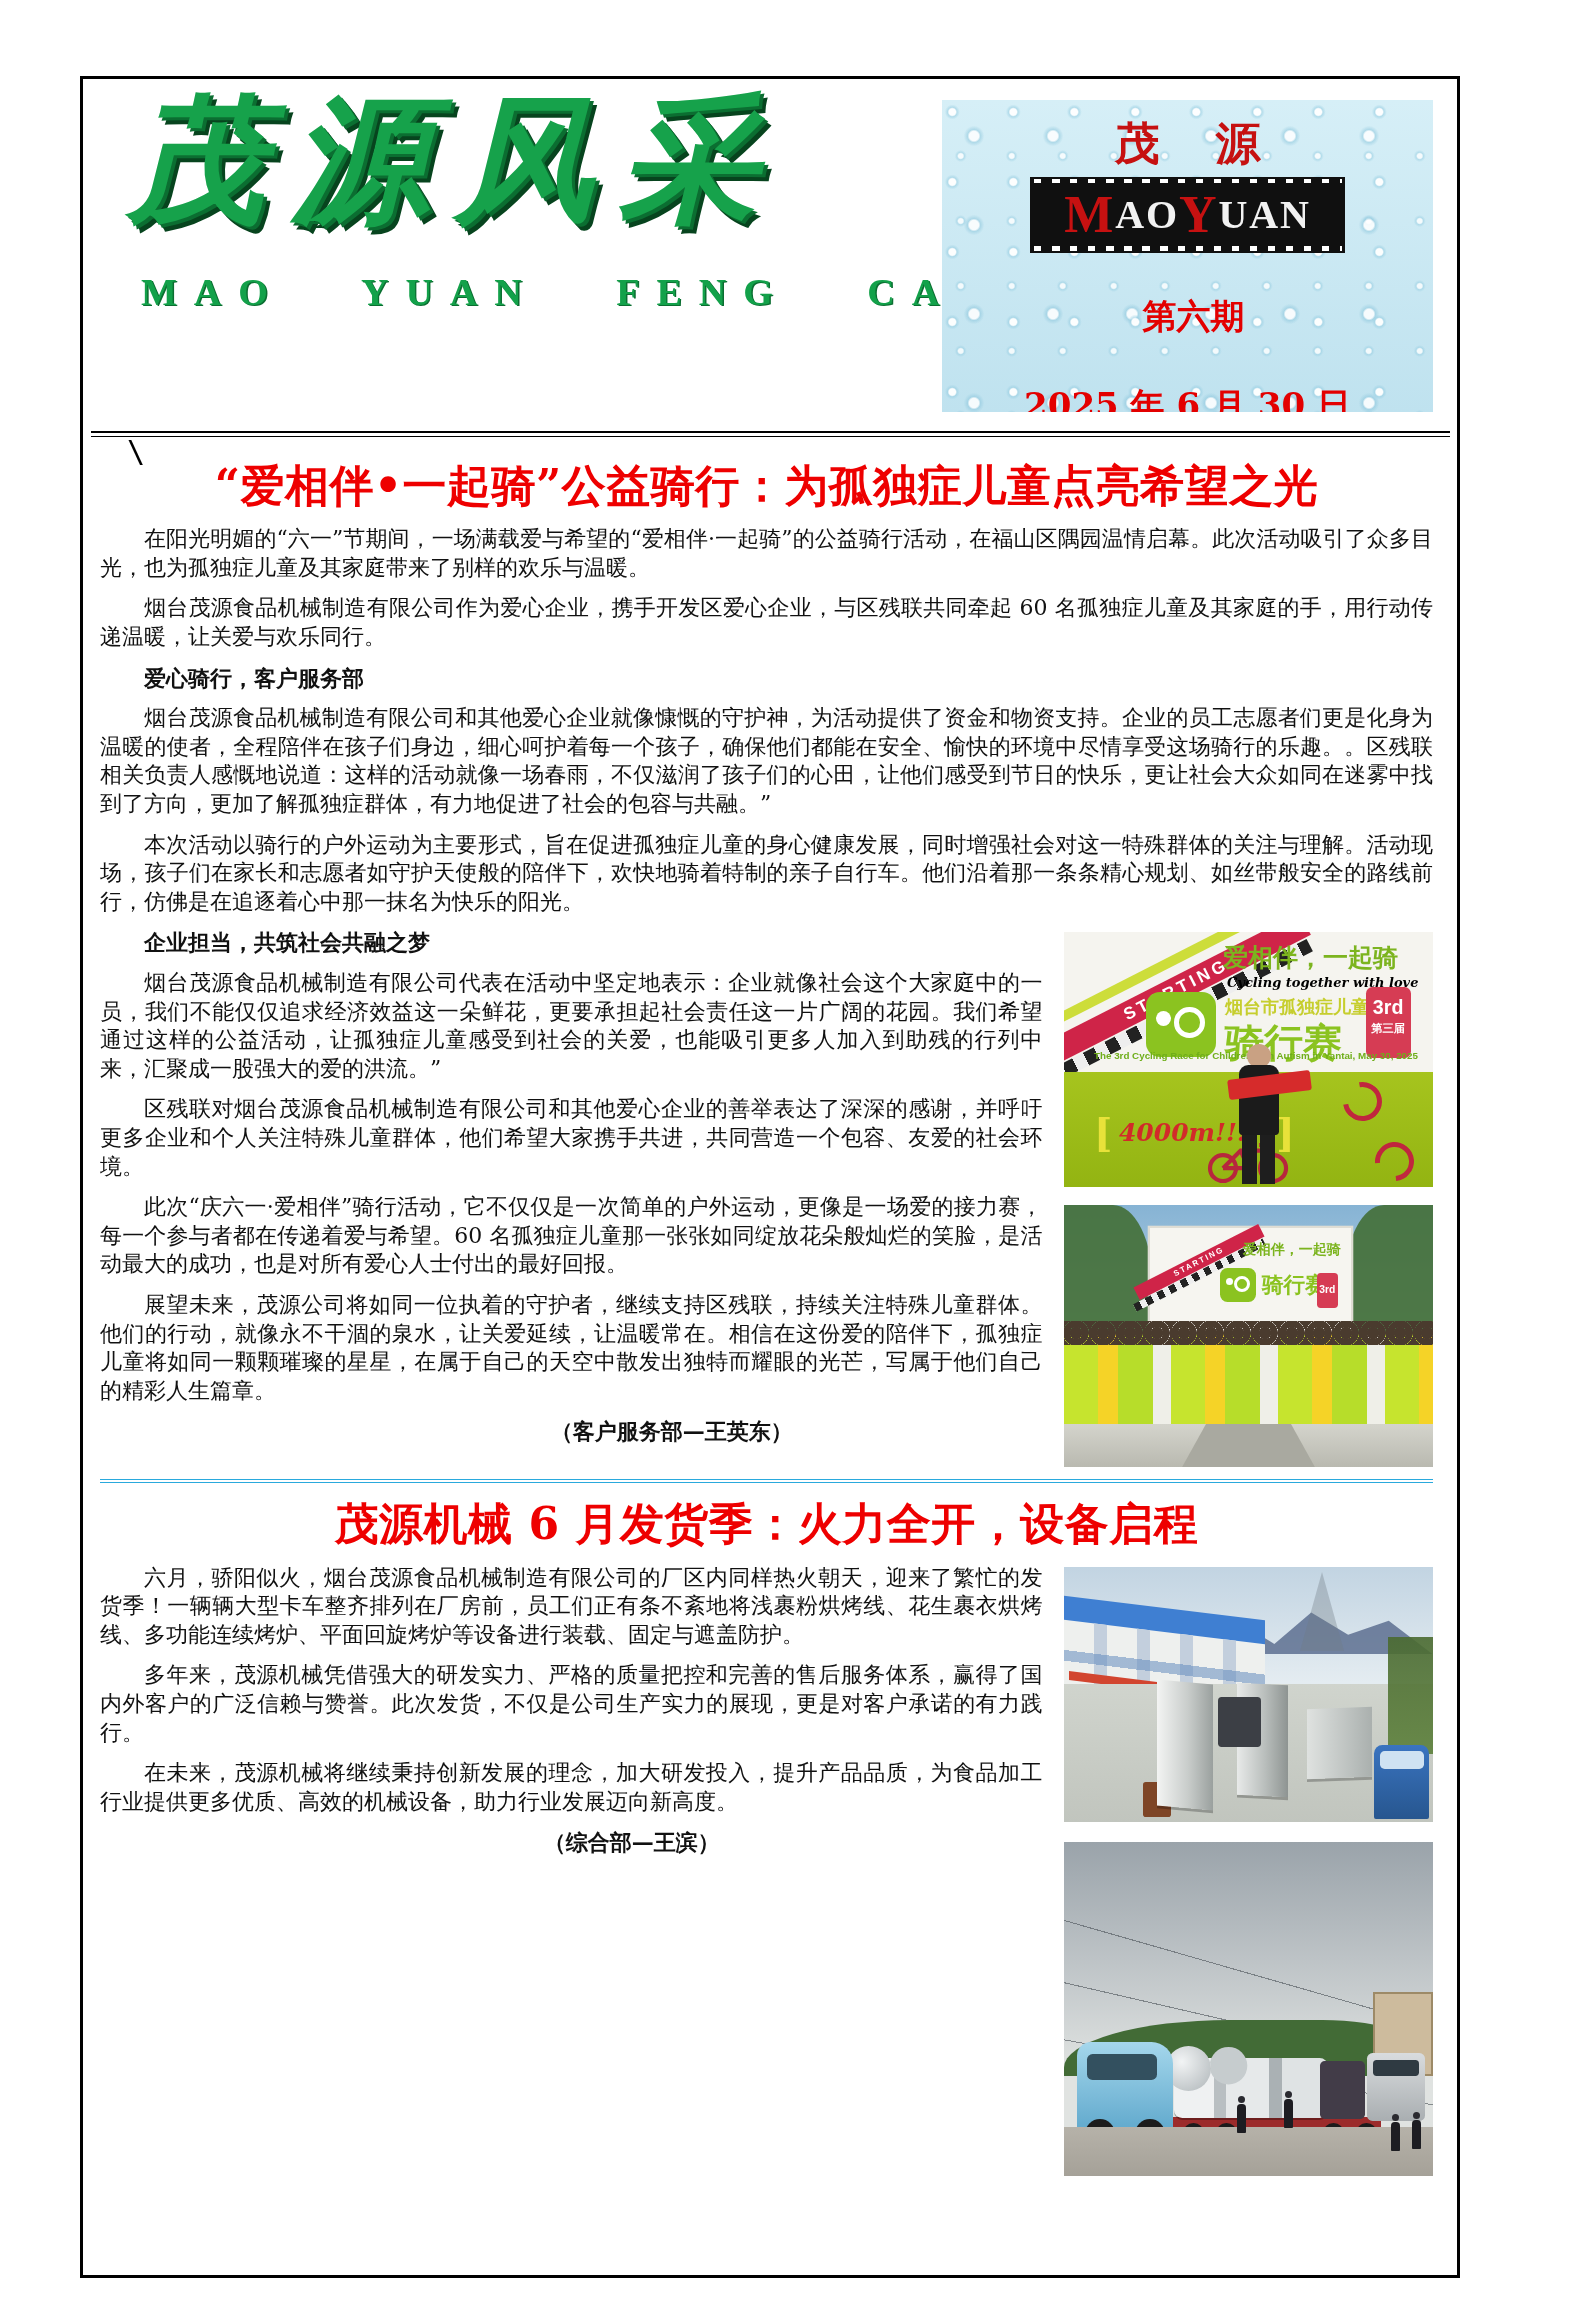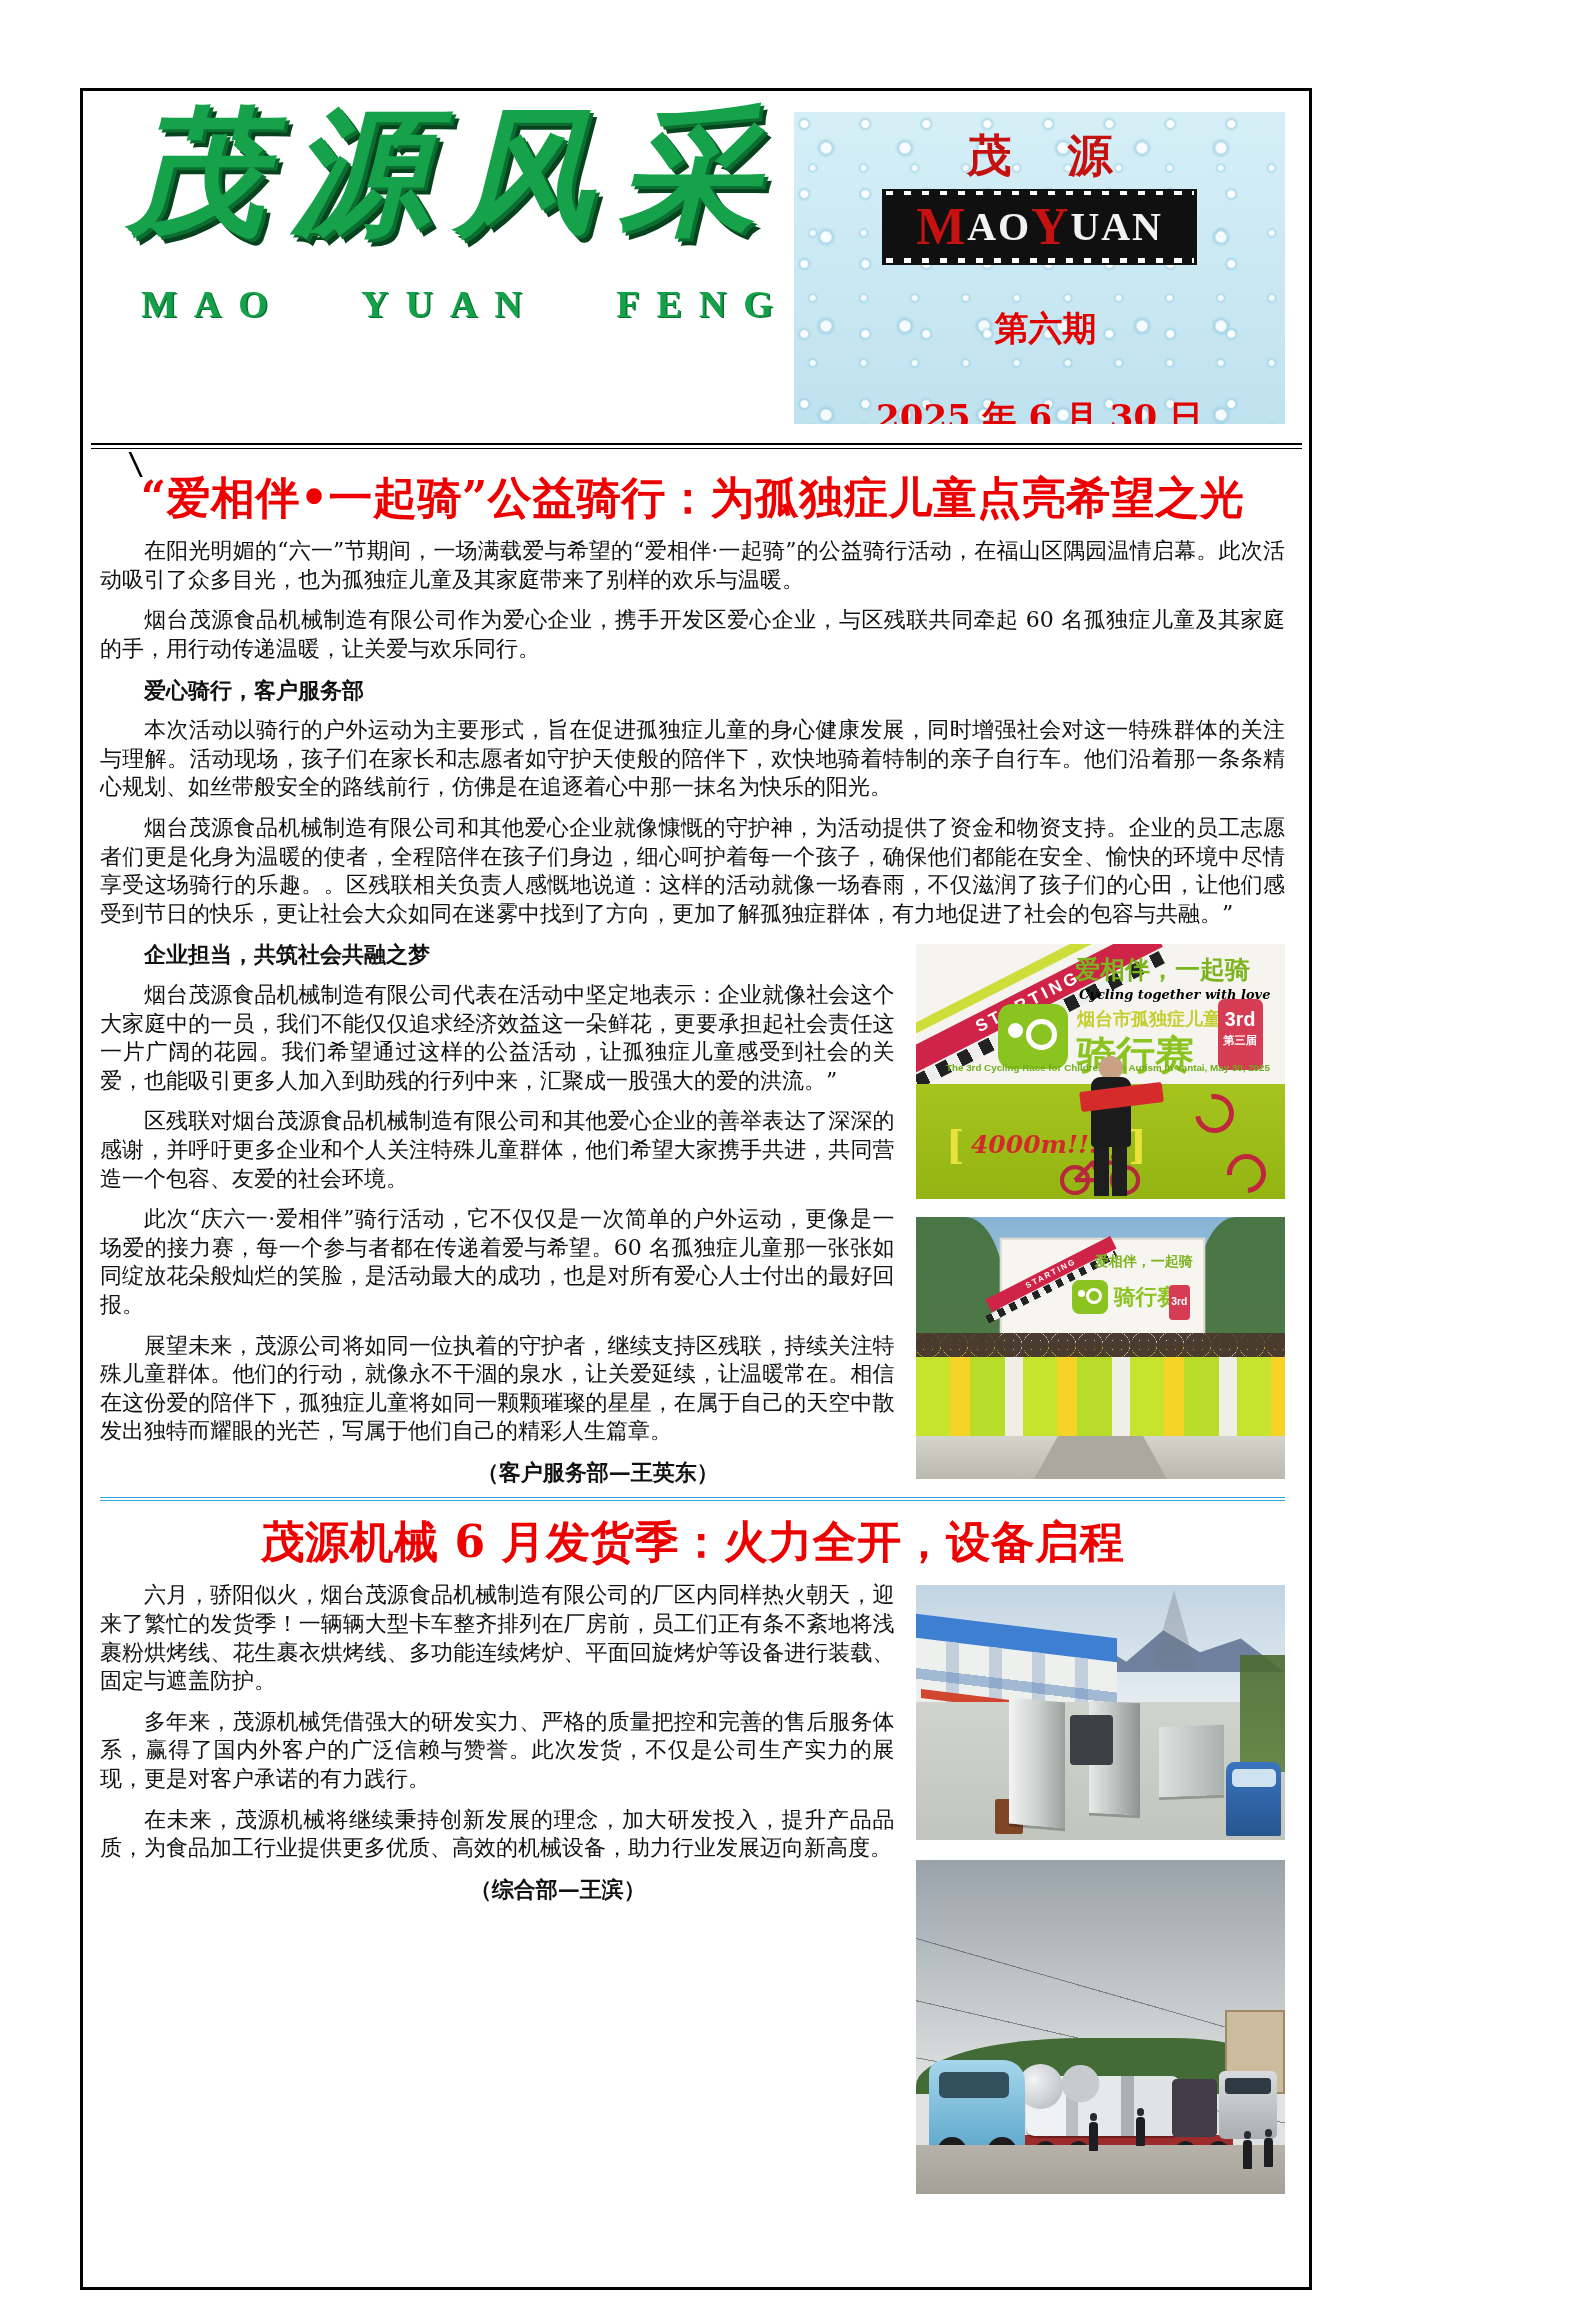--- a/index.html
+++ b/index.html
@@ -1,18 +1,18 @@
 <!DOCTYPE html>
 <html style="font-size:7.5px"><head>
 <meta charset="utf-8">
 <style>
   html,body{margin:0;padding:0;background:#fff;}
   body{width:1573px;height:2319px;position:relative;font-family:"DejaVu Sans","Liberation Sans",sans-serif;color:#111;}
 
-  .frame{position:absolute;left:80px;top:88px;width:1232px;height:2202px;border:3.3px solid #000;box-sizing:border-box;background:#fff;overflow:hidden;}
+  .frame{position:absolute;left:80px;top:76px;width:1380px;height:2202px;border:3.3px solid #000;box-sizing:border-box;background:#fff;overflow:hidden;}
 
   
   .masthead{position:relative;height:361px;}
   .mast-title{position:absolute;left:44px;top:9.3px;font-size:138px;line-height:1.05;font-weight:bold;font-style:italic;
     color:#16a24b;letter-spacing:26px;white-space:nowrap;font-family:"DejaVu Serif",serif;
     text-shadow:3.3px 3.3px 0 #0c malformed;}
   .mast-title{text-shadow:3.3px 3.3px 0 #0b6e31,6.5px 6.5px 0 #07441e;}
   .mast-pinyin{position:absolute;left:58px;top:191px;font-size:38px;font-weight:bold;color:#13a14a;
     letter-spacing:17px;word-spacing:51px;font-family:"Liberation Serif",serif;text-shadow:1.4px 1.4px 0 #0b6e31;white-space:nowrap;}
 
@@ -187,22 +187,22 @@
     <div class="header-tick">\</div>
   </header>
 
   <main class="content body-text">
 
     <h1 class="a-title">“爱相伴•一起骑”公益骑行：为孤独症儿童点亮希望之光</h1>
 
     <p>在阳光明媚的“六一”节期间，一场满载爱与希望的“爱相伴·一起骑”的公益骑行活动，在福山区隅园温情启幕。此次活动吸引了众多目光，也为孤独症儿童及其家庭带来了别样的欢乐与温暖。</p>
     <p>烟台茂源食品机械制造有限公司作为爱心企业，携手开发区爱心企业，与区残联共同牵起 60 名孤独症儿童及其家庭的手，用行动传递温暖，让关爱与欢乐同行。</p>
     <p class="subhead">爱心骑行，客户服务部</p>
+    <p>烟台茂源食品机械制造有限公司和其他爱心企业就像慷慨的守护神，为活动提供了资金和物资支持。企业的员工志愿者们更是化身为温暖的使者，全程陪伴在孩子们身边，细心呵护着每一个孩子，确保他们都能在安全、愉快的环境中尽情享受这场骑行的乐趣。。区残联相关负责人感慨地说道：这样的活动就像一场春雨，不仅滋润了孩子们的心田，让他们感受到节日的快乐，更让社会大众如同在迷雾中找到了方向，更加了解孤独症群体，有力地促进了社会的包容与共融。”</p>
     <p>本次活动以骑行的户外运动为主要形式，旨在促进孤独症儿童的身心健康发展，同时增强社会对这一特殊群体的关注与理解。活动现场，孩子们在家长和志愿者如守护天使般的陪伴下，欢快地骑着特制的亲子自行车。他们沿着那一条条精心规划、如丝带般安全的路线前行，仿佛是在追逐着心中那一抹名为快乐的阳光。</p>
-    <p>烟台茂源食品机械制造有限公司和其他爱心企业就像慷慨的守护神，为活动提供了资金和物资支持。企业的员工志愿者们更是化身为温暖的使者，全程陪伴在孩子们身边，细心呵护着每一个孩子，确保他们都能在安全、愉快的环境中尽情享受这场骑行的乐趣。。区残联相关负责人感慨地说道：这样的活动就像一场春雨，不仅滋润了孩子们的心田，让他们感受到节日的快乐，更让社会大众如同在迷雾中找到了方向，更加了解孤独症群体，有力地促进了社会的包容与共融。”</p>
 
     <aside class="photo-col">
       <div class="photo" id="photo1">
         <div class="p1-board">
           <div class="p1-stripe"></div>
           <div class="p1-band">STARTING</div>
           <div class="p1-check"></div>
           <div class="p1-logo"></div>
           <div class="p1-t1">爱相伴，一起骑</div>
           <div class="p1-t2">Cycling together with love</div>

